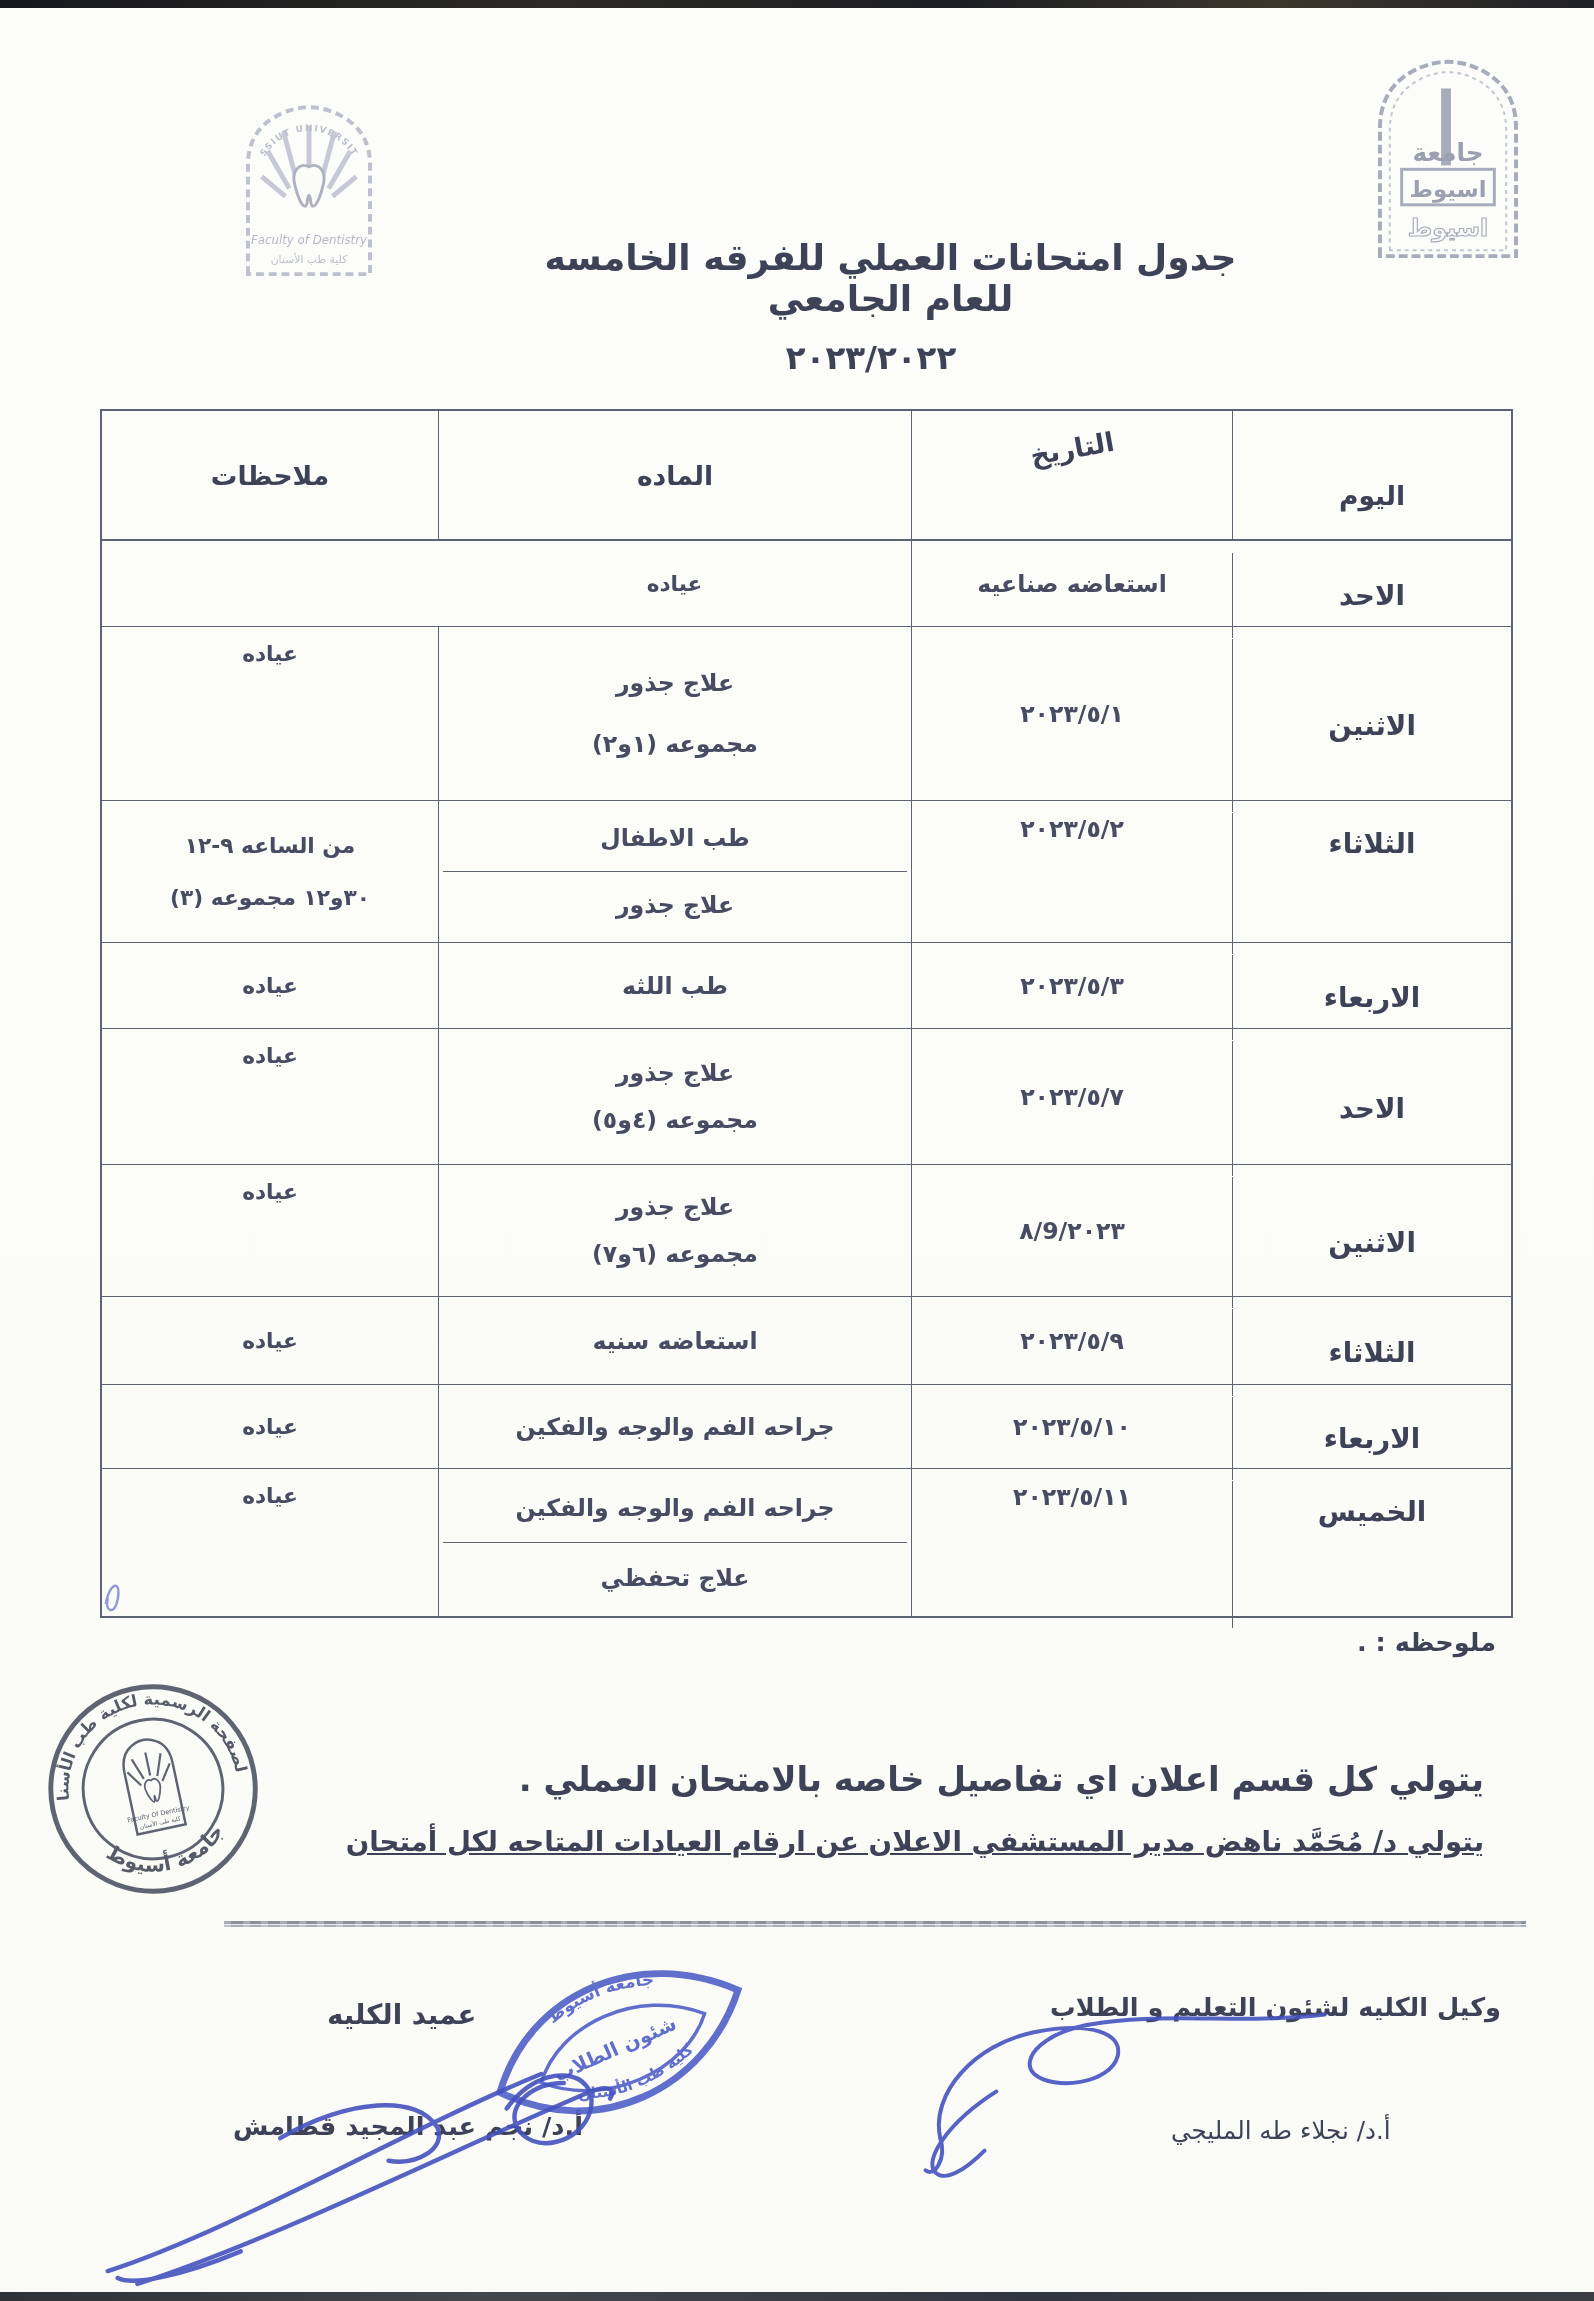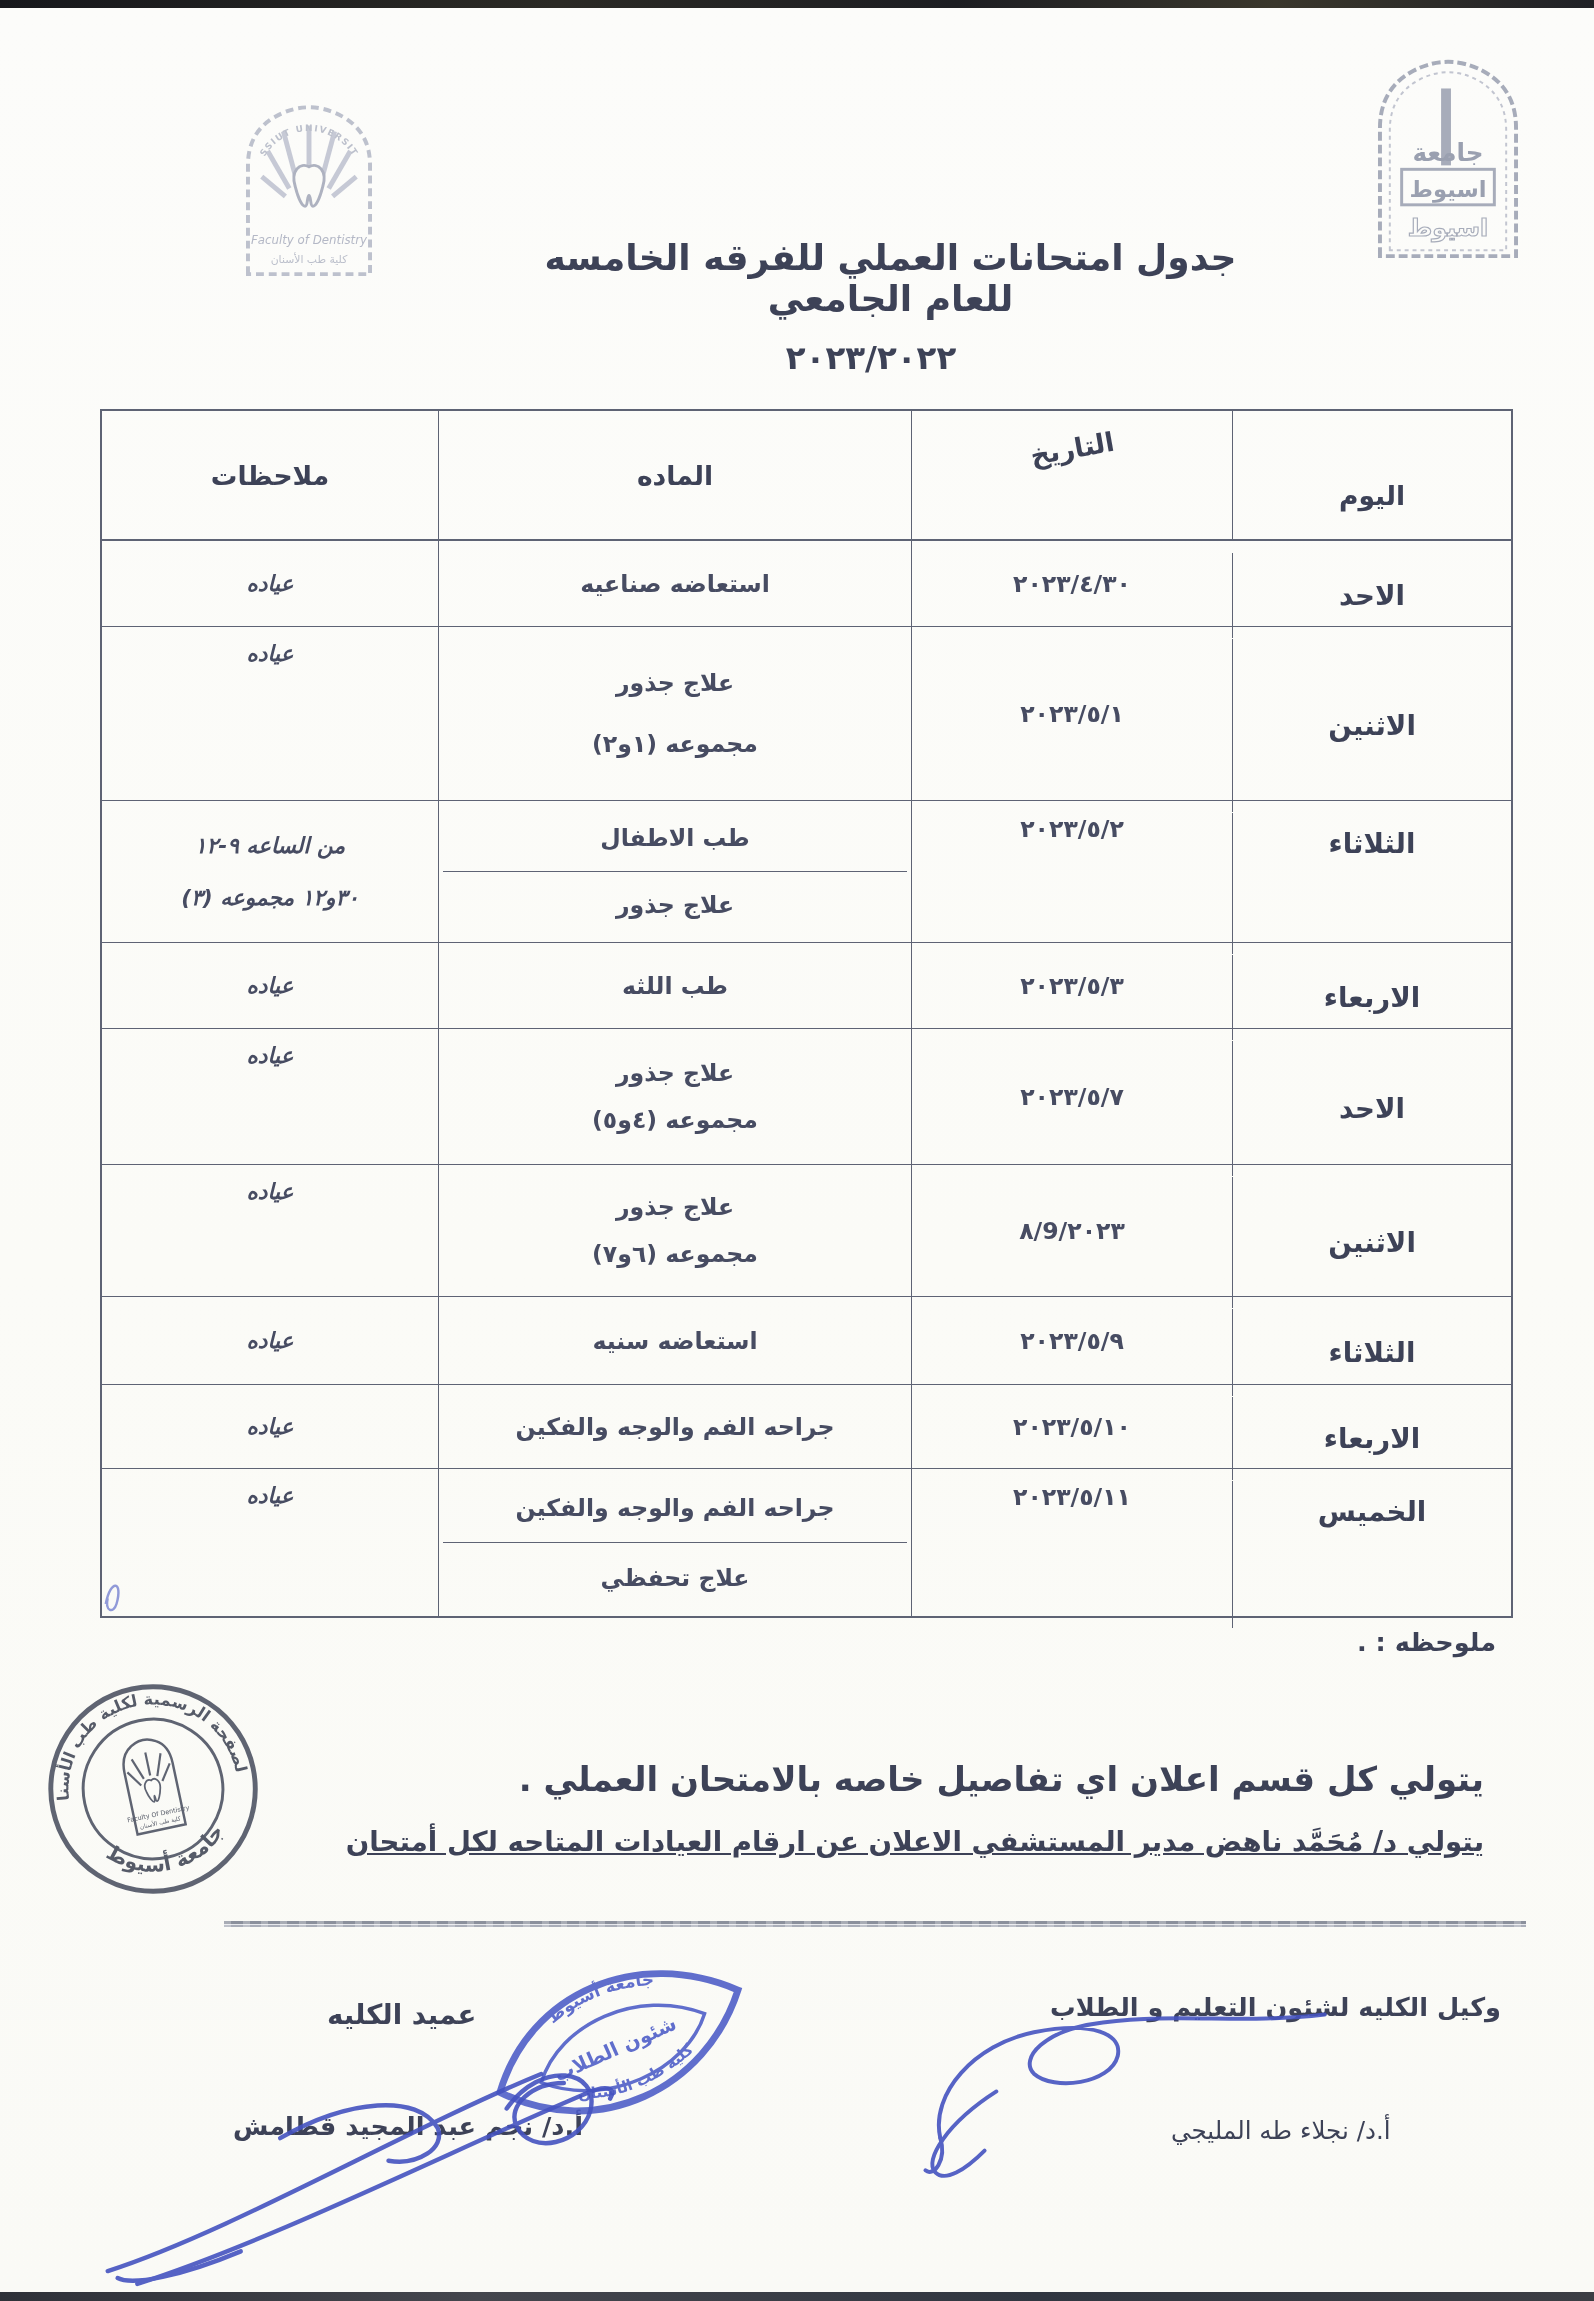--- a/index.html
+++ b/index.html
@@ -57,21 +57,21 @@
   .hcell.h-day{justify-content:flex-end;padding-bottom:27.6px;}
   .hcell.h-date{justify-content:flex-start;padding-top:21.7px;}
   .tilt{display:inline-block;transform:rotate(-10deg);}
   .c-day{font-size:27.6px;font-weight:bold;color:var(--ink-dark);margin-top:12px;}
   .c-date{font-size:23.6px;font-weight:600;letter-spacing:2px;}
   .c-subject{padding:4px;justify-content:stretch;}
   .sub{flex:1;display:flex;flex-direction:column;align-items:center;justify-content:center;
        width:100%;font-size:23.6px;font-weight:600;padding:5.9px 7.9px;}
   .sub.multi{justify-content:space-evenly;}
   .sub + .sub{border-top:1px solid var(--line);}
-  .c-notes{font-size:21.7px;font-weight:600;font-style:italic;}
+  .c-notes{font-size:21.7px;font-weight:600;}
   .c-notes.spread{justify-content:space-evenly;}
   .cell.vtop{justify-content:flex-start;padding-top:13.8px;}
 
   
   .note-heading{position:absolute;right:98px;top:1627px;font-size:25.6px;font-weight:bold;color:var(--ink-dark);}
   .note-line-1{position:absolute;right:110px;top:1759px;font-size:34px;font-weight:bold;color:var(--ink-dark);}
   .note-line-2{position:absolute;right:110px;top:1825px;font-size:27.6px;font-weight:bold;color:var(--ink-dark);text-decoration:underline;}
 
   
   .divider{
@@ -142,21 +142,20 @@
       <div class="trow header" style="min-height: 129px;">
         <div class="cell hcell h-day">اليوم</div>
         <div class="cell hcell h-date">
           <span class="tilt">التاريخ</span>
         </div>
         <div class="cell hcell">الماده</div>
         <div class="cell hcell">ملاحظات</div>
       </div>
       <div class="trow" style="min-height: 86px; height: 86px;">
         <div class="cell c-day">الاحد</div>
-        <div class="cell c-date">٢٠٢٣/٤/٣٠</div>
         <div class="cell c-subject">
           <div class="sub">
             <div class="line">استعاضه صناعيه</div>
           </div>
         </div>
         <div class="cell c-notes">
           <div class="note-line">عياده</div>
         </div>
       </div>
       <div class="trow" style="min-height: 174px; height: 174px;">

